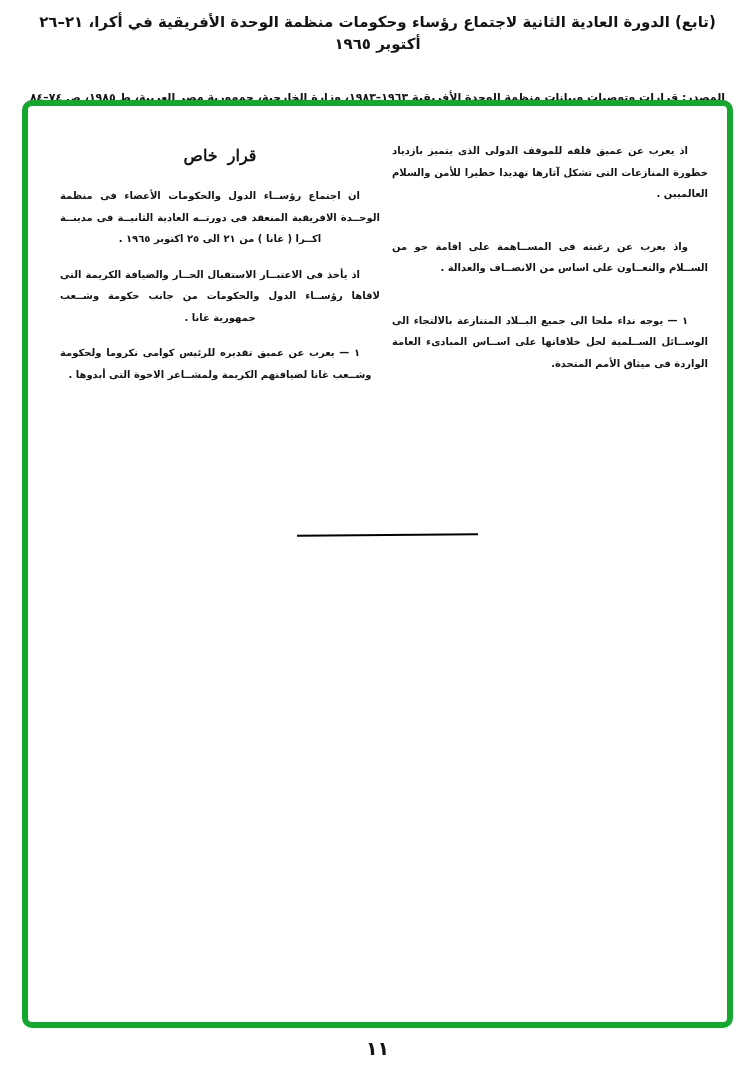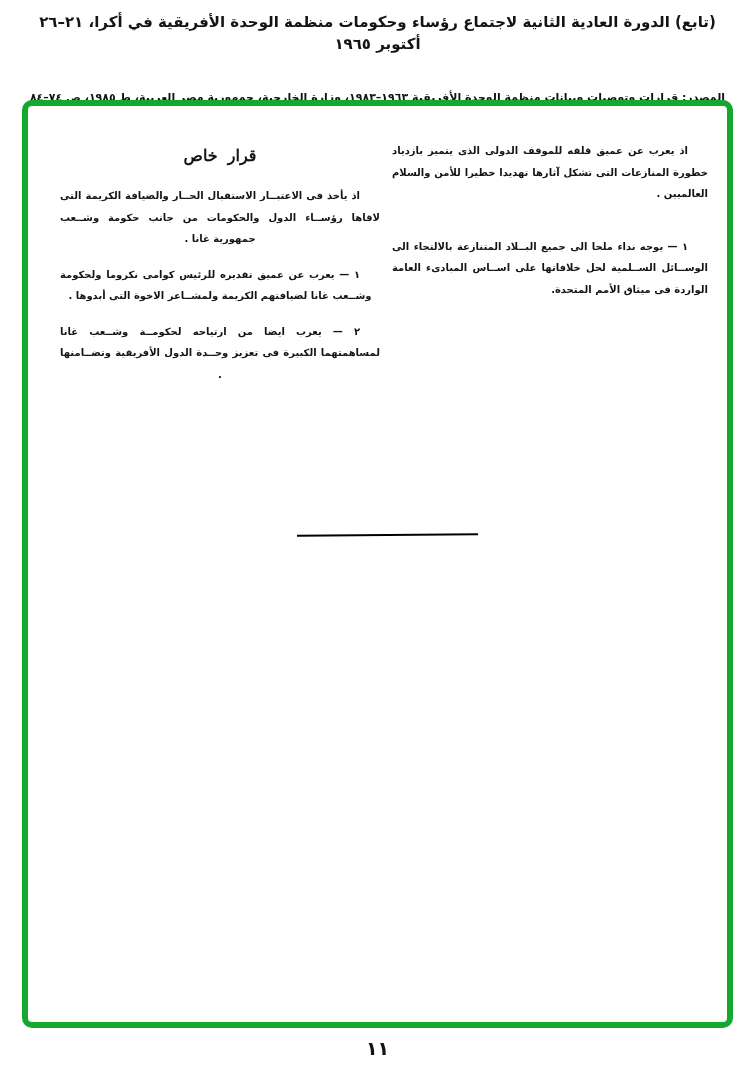--- a/index.html
+++ b/index.html
@@ -99,25 +99,26 @@
 <body>
 
 <div class="header-title">(تابع) الدورة العادية الثانية لاجتماع رؤساء وحكومات منظمة الوحدة الأفريقية في أكرا، ٢١–٢٦ أكتوبر ١٩٦٥</div>
 
 <div class="header-source">المصدر: قرارات وتوصيات وبيانات منظمة الوحدة الأفريقية ١٩٦٣–١٩٨٣، وزارة الخارجية، جمهورية مصر العربية، ط ١٩٨٥، ص ٧٤–٨٤</div>
 
 <div class="frame"></div>
 
 <div class="col col-right">
   <p class="para">اذ يعرب عن عميق قلقه للموقف الدولى الذى يتميز بازدياد خطورة المنازعات التى تشكل آثارها تهديدا خطيرا للأمن والسلام العالميين .</p>
+  <p class="para">واذ يعرب عن رغبته فى المســاهمة على اقامة جو من الســلام والتعــاون على اساس من الانصــاف والعدالة .</p>
   <p class="para">١ — يوجه نداء ملحا الى جميع البــلاد المتنازعة بالالتجاء الى الوســائل الســلمية لحل خلافاتها على اســاس المبادىء العامة الواردة فى ميثاق الأمم المتحدة.</p>
 </div>
 
 <div class="col col-left">
   <div class="doc-heading">قرار خاص</div>
+  <p class="para">ان اجتماع رؤســاء الدول والحكومات الأعضاء فى منظمة الوحــدة الافريقية المنعقد فى دورتــه العادية الثانيــة فى مدينــة اكــرا ( غانا ) من ٢١ الى ٢٥ اكتوبر ١٩٦٥ .</p>
   <p class="para">اذ يأخذ فى الاعتبــار الاستقبال الحــار والضيافة الكريمة التى لاقاها رؤســاء الدول والحكومات من جانب حكومة وشــعب جمهورية غانا .</p>
   <p class="para">١ — يعرب عن عميق تقديره للرئيس كوامى نكروما ولحكومة وشــعب غانا لضيافتهم الكريمة ولمشــاعر الاخوة التى أبدوها .</p>
-  <p class="para">٢ — يعرب ايضا من ارتياحه لحكومــة وشــعب غانا لمساهمتهما الكبيرة فى تعزيز وحــدة الدول الأفريقية وتضــامنها .</p>
 </div>
 
 <div class="divider"></div>
 
 <div class="page-number">١١</div>
 
 </body></html>

